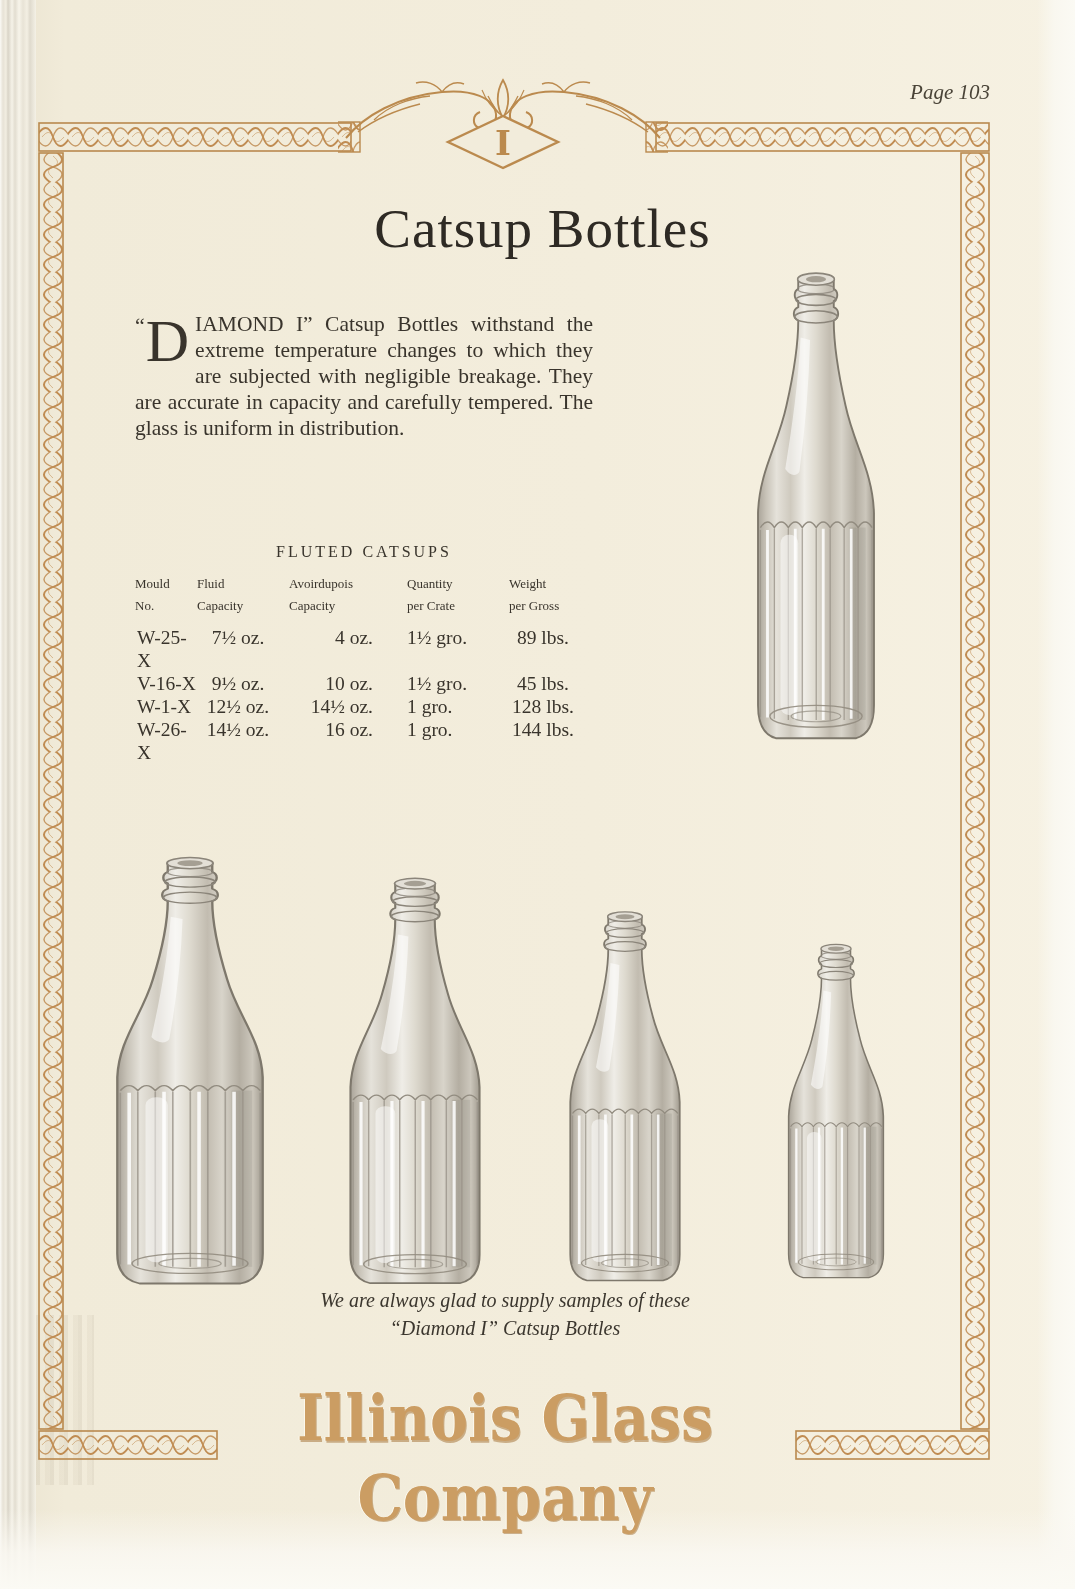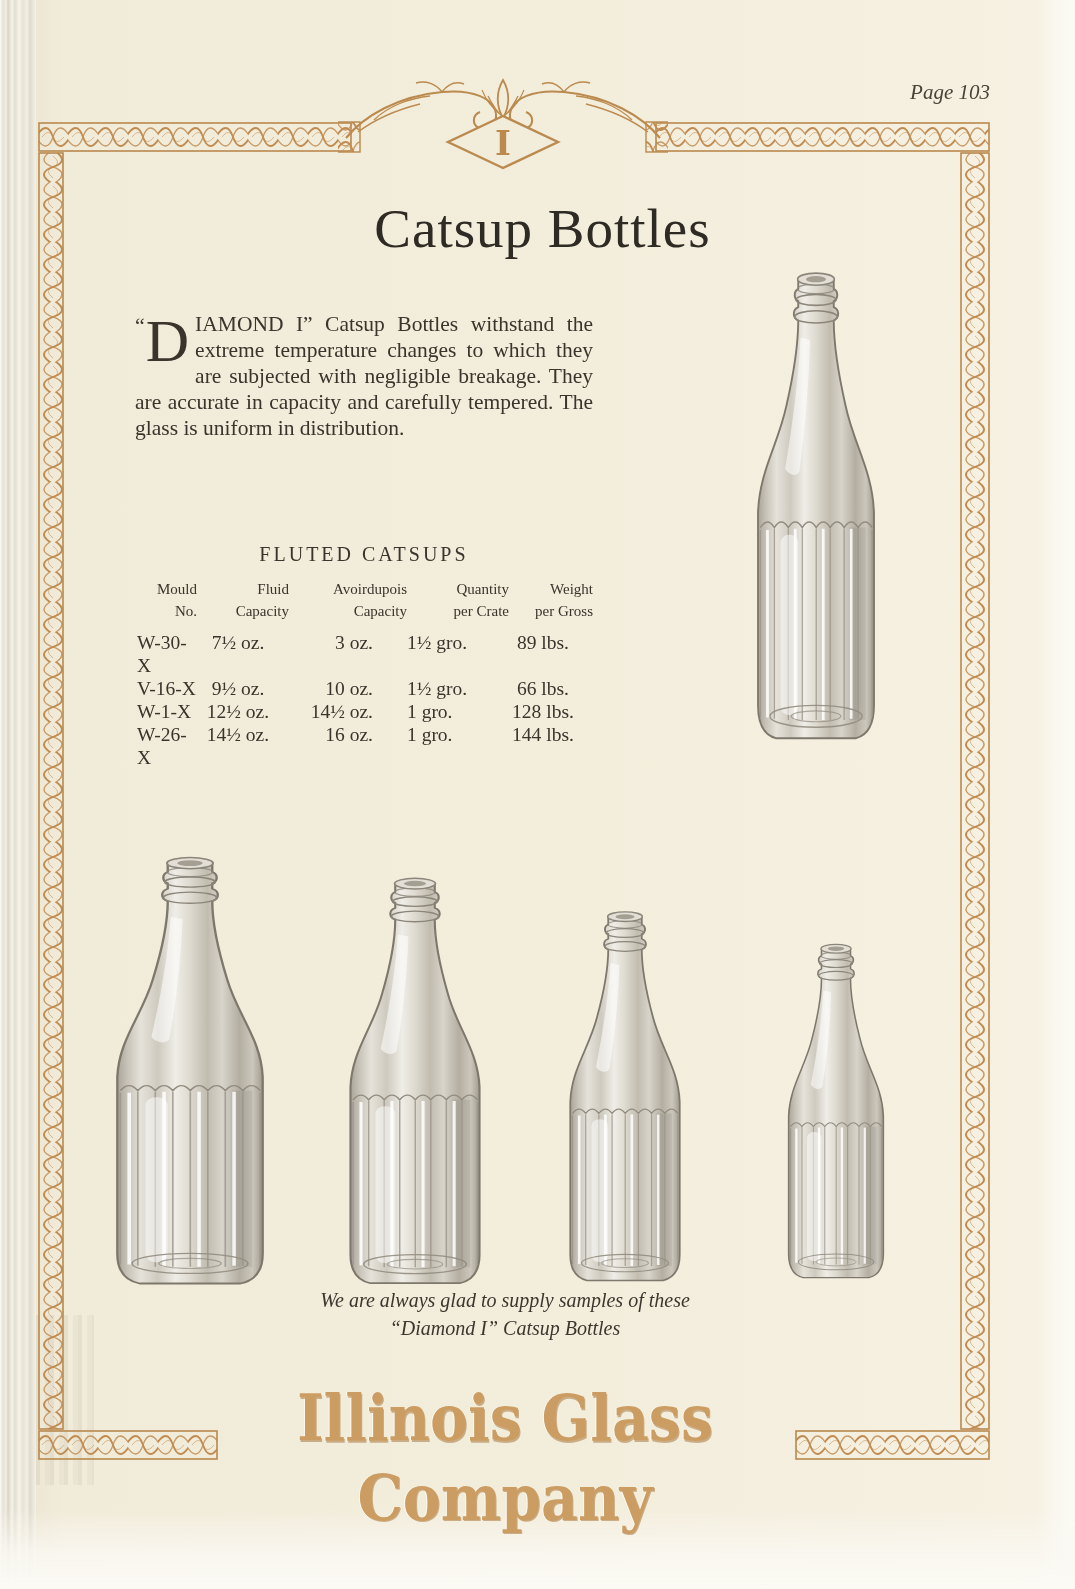--- a/index.html
+++ b/index.html
@@ -21,23 +21,23 @@
   
   #page-label{left:790px;top:80px;width:200px;text-align:right;font-style:italic;font-size:21px;color:#4a4438;}
   #page-title{left:65px;top:197px;width:895px;text-align:center;font-size:55px;letter-spacing:1px;color:#2e2a24;padding-left:30px;}
   #intro{left:135px;top:311px;width:458px;font-size:21.5px;line-height:26px;text-align:justify;}
   .dc-wrap{float:left;margin:2px 6px 0 0;}
   .oq{font-size:22px;vertical-align:28px;margin-right:1px;}
   .dc{font-size:60px;line-height:46px;font-weight:normal;}
   #para2{left:135px;top:452px;width:458px;font-size:21.5px;line-height:26px;text-align:justify;text-indent:24px;}
   
   #spec{left:135px;top:543px;width:458px;}
-  #spec .tbl-title{text-align:center;font-size:20px;letter-spacing:3px;margin-bottom:12px;}
+  #spec .tbl-title{text-align:center;font-size:16px;letter-spacing:3px;margin-bottom:12px;}
   #spec .grid{display:grid;grid-template-columns:62px 92px 118px 102px 84px;row-gap:0;}
-  #spec .hdr{white-space:pre-line;text-align:right;font-size:15px;line-height:22px;margin-bottom:9px;}
+  #spec .hdr{white-space:pre-line;text-align:left;font-size:13px;line-height:22px;margin-bottom:9px;}
   #spec .cell{font-size:19.5px;line-height:23px;}
   .c0{text-align:left;padding-left:2px;}
   .c1{text-align:center;padding-right:10px;}
   .c2{text-align:right;padding-right:34px;}
   .c3{text-align:left;padding-right:28px;}
   .c4{text-align:center;padding-right:16px;}
   
   #caption{left:90px;top:1286px;width:830px;text-align:center;font-style:italic;font-size:20px;line-height:28px;color:#3b362e;}
   #footer-wordmark{left:200px;top:1386px;width:610px;text-align:center;
     font-family:"DejaVu Serif", serif;font-weight:bold;font-size:57px;line-height:72px;
@@ -160,31 +160,31 @@
 No.</div>
       <div class="hdr">Fluid
 Capacity</div>
       <div class="hdr">Avoirdupois
 Capacity</div>
       <div class="hdr">Quantity
 per Crate</div>
       <div class="hdr">Weight
 per Gross</div>
 
-      <div class="cell c0">W-30-X</div>
+      <div class="cell c0">W-25-X</div>
       <div class="cell c1">7½ oz.</div>
-      <div class="cell c2">3 oz.</div>
+      <div class="cell c2">4 oz.</div>
       <div class="cell c3">1½ gro.</div>
       <div class="cell c4">89 lbs.</div>
 
       <div class="cell c0">V-16-X</div>
       <div class="cell c1">9½ oz.</div>
       <div class="cell c2">10 oz.</div>
       <div class="cell c3">1½ gro.</div>
-      <div class="cell c4">66 lbs.</div>
+      <div class="cell c4">45 lbs.</div>
 
       <div class="cell c0">W-1-X</div>
       <div class="cell c1">12½ oz.</div>
       <div class="cell c2">14½ oz.</div>
       <div class="cell c3">1 gro.</div>
       <div class="cell c4">128 lbs.</div>
 
       <div class="cell c0">W-26-X</div>
       <div class="cell c1">14½ oz.</div>
       <div class="cell c2">16 oz.</div>

